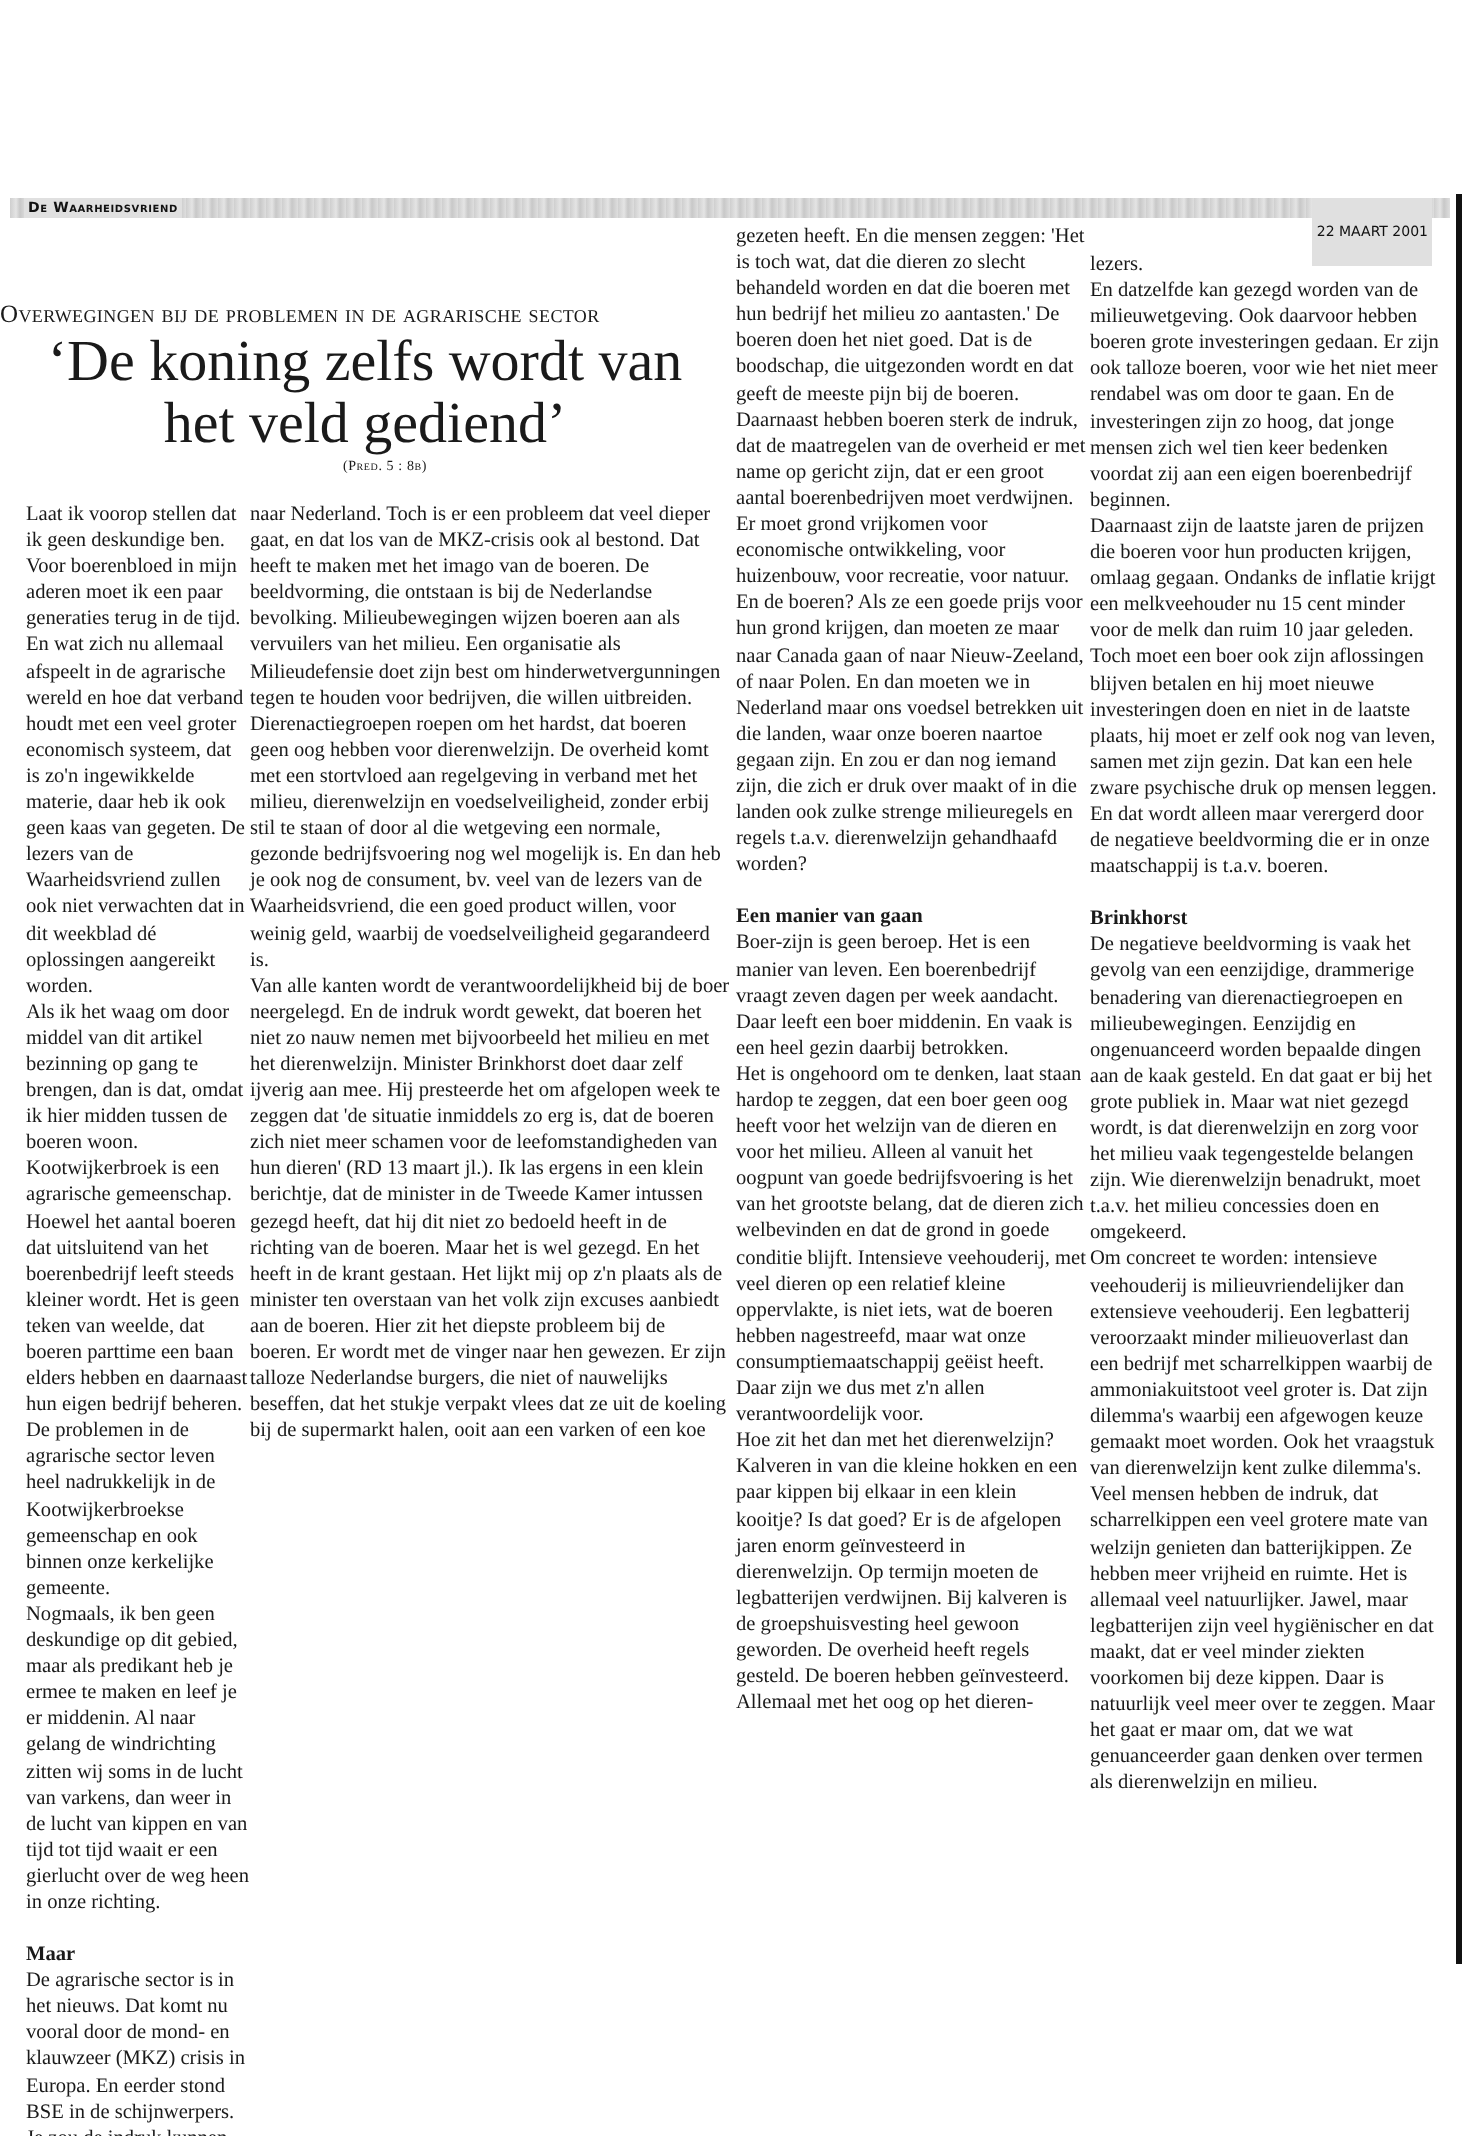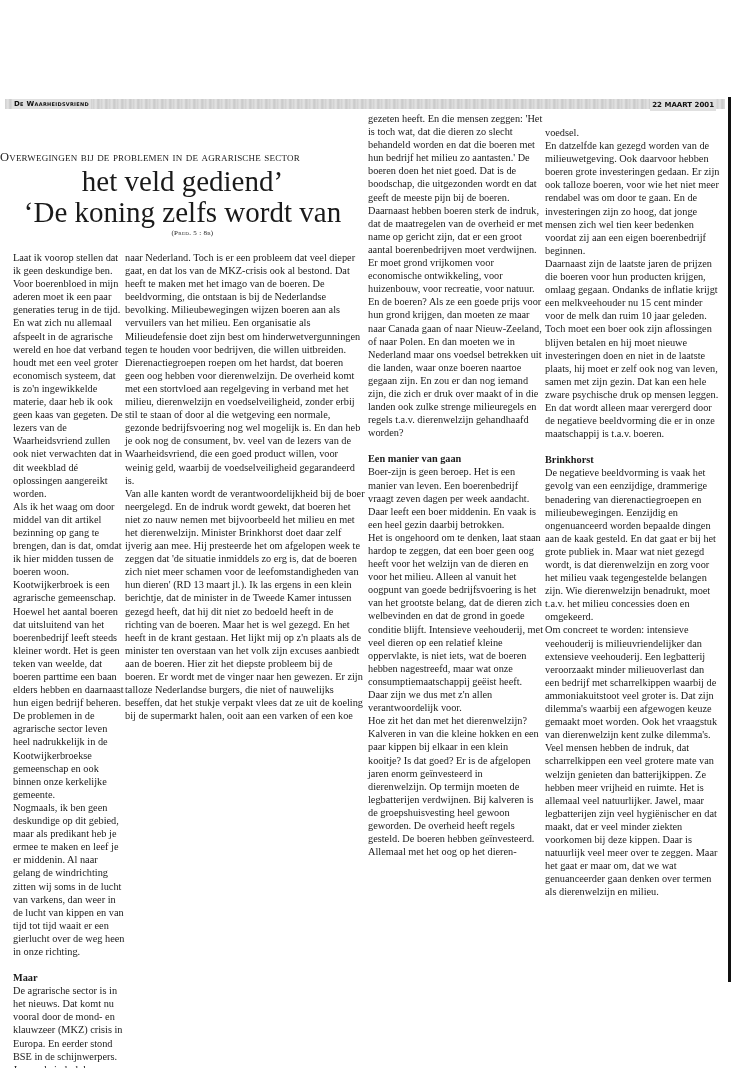--- a/index.html
+++ b/index.html
@@ -3,21 +3,21 @@
 <meta charset="utf-8">
 <style>
   html, body { margin:0; padding:0; background:#ffffff; }
   body { width:738px; height:1068px; position:relative; overflow:hidden;
          font-family:"Liberation Serif", "DejaVu Serif", serif; color:#1a1a1a; }
   .header-band { position:absolute; left:5px; top:99px; width:720px; height:10px;
          background:repeating-linear-gradient(90deg,#cfcfcf 0,#e4e4e4 3px,#c8c8c8 5px,#dedede 8px); }
   .header-left { position:absolute; left:12px; top:99px; font-family:"DejaVu Sans", sans-serif;
          font-size:7px; font-weight:bold; letter-spacing:0.3px; line-height:10px; color:#111; background:#e0e0e0; padding:0 2px; }
   .header-right { position:absolute; right:22px; top:99px; font-family:"DejaVu Sans", sans-serif;
-         font-size:7px; font-weight:bold; line-height:10px; color:#111; background:#e0e0e0; padding:1px 2px; }
+         font-size:7px; font-weight:normal; line-height:10px; color:#111; background:#e0e0e0; padding:12px 2px; }
   .edge-bar { position:absolute; left:728px; top:97px; width:3px; height:885px; background:#111; }
   .kicker { position:absolute; left:0; width:365px; top:150px; 
          font-size:12.5px; font-variant:small-caps; letter-spacing:0.2px; }
   .title { position:absolute; left:0; width:365px; top:166px; text-align:center;
          font-size:29px; line-height:31px; }
   .ref { position:absolute; left:0; width:365px; top:229px; text-align:center;
          font-size:7px; letter-spacing:0.3px; }
   .col { position:absolute; font-size:10.3px; line-height:13.1px; }
   .col p { margin:0; }
   .col h3 { margin:13px 0 0 0; font-size:10.3px; font-weight:bold; line-height:13.1px; }
@@ -28,22 +28,22 @@
 </head>
 <body>
 
 <div class="header-band"></div>
 <div class="header-left" style="font-variant:small-caps;">De Waarheidsvriend</div>
 <div class="header-right" style="text-transform:uppercase;">22 maart 2001</div>
 <div class="edge-bar"></div>
 
 <div class="kicker">Overwegingen bij de problemen in de agrarische sector</div>
 <div class="title">
+  <div>‘De koning zelfs wordt van</div>
   <div>het veld gediend’</div>
-  <div>‘De koning zelfs wordt van</div>
 </div>
 <div class="ref" style="font-variant:small-caps;padding-left:10px;">(Pred. 5 : 8b)</div>
 
 <div class="col c1" style="width:112px;">
   <p style="text-align:left;">Laat ik voorop stellen dat ik geen deskundige ben. Voor boerenbloed in mijn aderen moet ik een paar generaties terug in de tijd. En wat zich nu allemaal afspeelt in de agrarische wereld en hoe dat verband houdt met een veel groter economisch systeem, dat is zo'n ingewikkelde materie, daar heb ik ook geen kaas van gegeten. De lezers van de Waarheidsvriend zullen ook niet verwachten dat in dit weekblad dé oplossingen aangereikt worden.</p>
   <p>Als ik het waag om door middel van dit artikel bezinning op gang te brengen, dan is dat, omdat ik hier midden tussen de boeren woon. Kootwijkerbroek is een agrarische gemeenschap. Hoewel het aantal boeren dat uitsluitend van het boerenbedrijf leeft steeds kleiner wordt. Het is geen teken van weelde, dat boeren parttime een baan elders hebben en daarnaast hun eigen bedrijf beheren. De problemen in de agrarische sector leven heel nadrukkelijk in de Kootwijkerbroekse gemeenschap en ook binnen onze kerkelijke gemeente.</p>
   <p>Nogmaals, ik ben geen deskundige op dit gebied, maar als predikant heb je ermee te maken en leef je er middenin. Al naar gelang de windrichting zitten wij soms in de lucht van varkens, dan weer in de lucht van kippen en van tijd tot tijd waait er een gierlucht over de weg heen in onze richting.</p>
   <h3>Maar</h3>
   <p>De agrarische sector is in het nieuws. Dat komt nu vooral door de mond- en klauwzeer (MKZ) crisis in Europa. En eerder stond BSE in de schijnwerpers. Je zou de indruk kunnen krijgen, dat deze ziekten (en daarbij kunnen we ook denken aan de varkenspest van enkele jaren geleden) het grootste probleem voor de boeren vormen. Met name MKZ vormt een ernstige bedreiging voor de veehouderij. Over het algemeen vinden de door de overheid genomen maatregelen instemming bij de boeren. Maar er blijft onder boeren wel grote spanning of MKZ overwaait</p>
 
@@ -57,19 +57,19 @@
 <div class="col c3">
   <p>gezeten heeft. En die mensen zeggen: 'Het is toch wat, dat die dieren zo slecht behandeld worden en dat die boeren met hun bedrijf het milieu zo aantasten.' De boeren doen het niet goed. Dat is de boodschap, die uitgezonden wordt en dat geeft de meeste pijn bij de boeren.</p>
   <p>Daarnaast hebben boeren sterk de indruk, dat de maatregelen van de overheid er met name op gericht zijn, dat er een groot aantal boerenbedrijven moet verdwijnen. Er moet grond vrijkomen voor economische ontwikkeling, voor huizenbouw, voor recreatie, voor natuur. En de boeren? Als ze een goede prijs voor hun grond krijgen, dan moeten ze maar naar Canada gaan of naar Nieuw-Zeeland, of naar Polen. En dan moeten we in Nederland maar ons voedsel betrekken uit die landen, waar onze boeren naartoe gegaan zijn. En zou er dan nog iemand zijn, die zich er druk over maakt of in die landen ook zulke strenge milieuregels en regels t.a.v. dierenwelzijn gehandhaafd worden?</p>
   <h3>Een manier van gaan</h3>
   <p>Boer-zijn is geen beroep. Het is een manier van leven. Een boerenbedrijf vraagt zeven dagen per week aandacht. Daar leeft een boer middenin. En vaak is een heel gezin daarbij betrokken.</p>
   <p>Het is ongehoord om te denken, laat staan hardop te zeggen, dat een boer geen oog heeft voor het welzijn van de dieren en voor het milieu. Alleen al vanuit het oogpunt van goede bedrijfsvoering is het van het grootste belang, dat de dieren zich welbevinden en dat de grond in goede conditie blijft. Intensieve veehouderij, met veel dieren op een relatief kleine oppervlakte, is niet iets, wat de boeren hebben nagestreefd, maar wat onze consumptiemaatschappij geëist heeft. Daar zijn we dus met z'n allen verantwoordelijk voor.</p>
   <p>Hoe zit het dan met het dierenwelzijn? Kalveren in van die kleine hokken en een paar kippen bij elkaar in een klein kooitje? Is dat goed? Er is de afgelopen jaren enorm geïnvesteerd in dierenwelzijn. Op termijn moeten de legbatterijen verdwijnen. Bij kalveren is de groepshuisvesting heel gewoon geworden. De overheid heeft regels gesteld. De boeren hebben geïnvesteerd. Allemaal met het oog op het dieren-</p>
 </div>
 
 <div class="col c4">
-  <p>voedsel.</p>
+  <p>lezers.</p>
   <p>En datzelfde kan gezegd worden van de milieuwetgeving. Ook daarvoor hebben boeren grote investeringen gedaan. Er zijn ook talloze boeren, voor wie het niet meer rendabel was om door te gaan. En de investeringen zijn zo hoog, dat jonge mensen zich wel tien keer bedenken voordat zij aan een eigen boerenbedrijf beginnen.</p>
   <p>Daarnaast zijn de laatste jaren de prijzen die boeren voor hun producten krijgen, omlaag gegaan. Ondanks de inflatie krijgt een melkveehouder nu 15 cent minder voor de melk dan ruim 10 jaar geleden. Toch moet een boer ook zijn aflossingen blijven betalen en hij moet nieuwe investeringen doen en niet in de laatste plaats, hij moet er zelf ook nog van leven, samen met zijn gezin. Dat kan een hele zware psychische druk op mensen leggen. En dat wordt alleen maar verergerd door de negatieve beeldvorming die er in onze maatschappij is t.a.v. boeren.</p>
   <h3>Brinkhorst</h3>
   <p>De negatieve beeldvorming is vaak het gevolg van een eenzijdige, drammerige benadering van dierenactiegroepen en milieubewegingen. Eenzijdig en ongenuanceerd worden bepaalde dingen aan de kaak gesteld. En dat gaat er bij het grote publiek in. Maar wat niet gezegd wordt, is dat dierenwelzijn en zorg voor het milieu vaak tegengestelde belangen zijn. Wie dierenwelzijn benadrukt, moet t.a.v. het milieu concessies doen en omgekeerd.</p>
   <p>Om concreet te worden: intensieve veehouderij is milieuvriendelijker dan extensieve veehouderij. Een legbatterij veroorzaakt minder milieuoverlast dan een bedrijf met scharrelkippen waarbij de ammoniakuitstoot veel groter is. Dat zijn dilemma's waarbij een afgewogen keuze gemaakt moet worden. Ook het vraagstuk van dierenwelzijn kent zulke dilemma's. Veel mensen hebben de indruk, dat scharrelkippen een veel grotere mate van welzijn genieten dan batterijkippen. Ze hebben meer vrijheid en ruimte. Het is allemaal veel natuurlijker. Jawel, maar legbatterijen zijn veel hygiënischer en dat maakt, dat er veel minder ziekten voorkomen bij deze kippen. Daar is natuurlijk veel meer over te zeggen. Maar het gaat er maar om, dat we wat genuanceerder gaan denken over termen als dierenwelzijn en milieu.</p>
 </div>
 
 </body></html>

